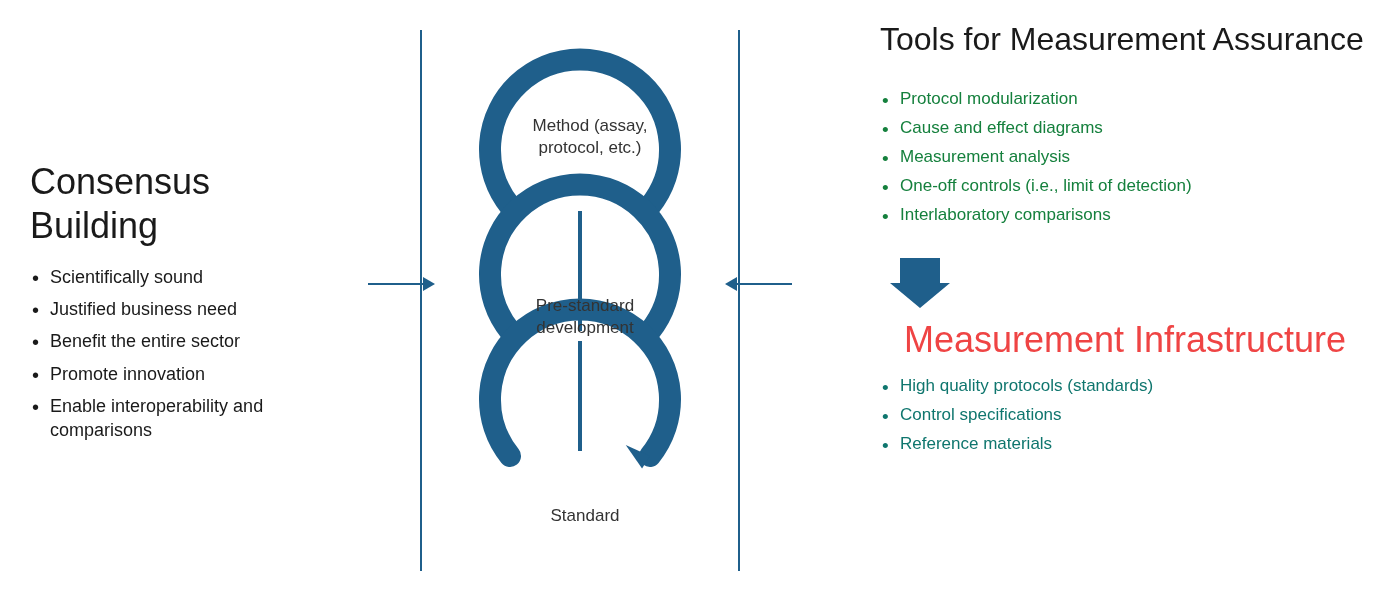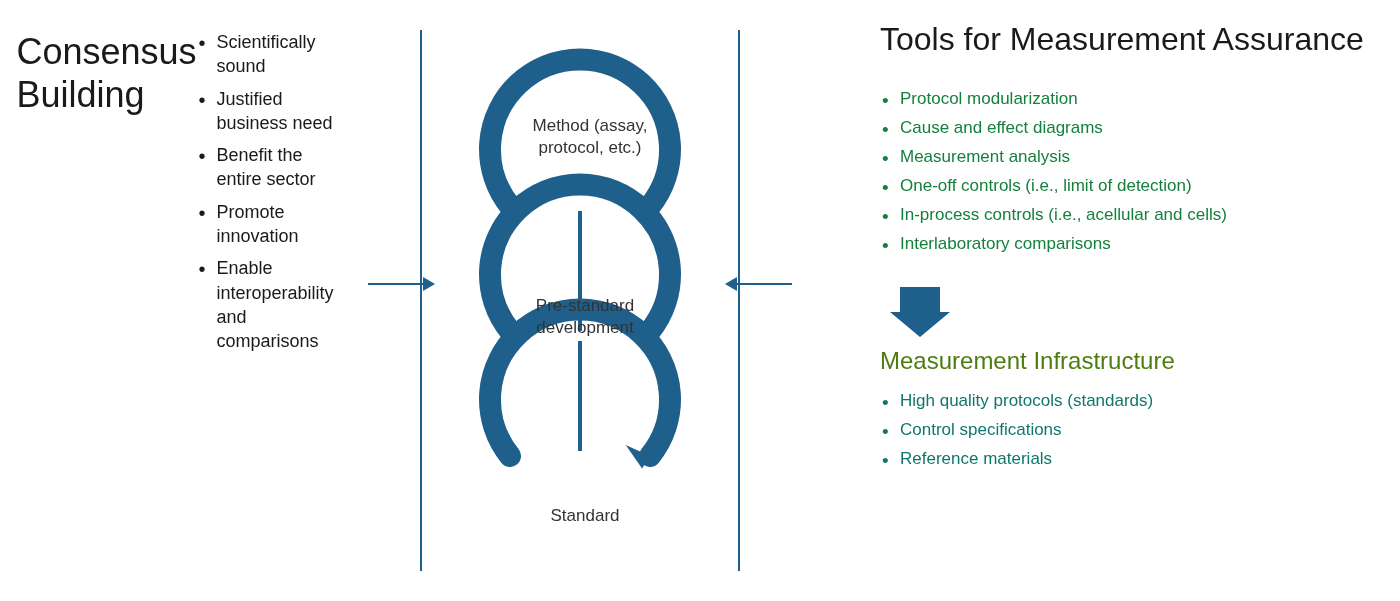--- a/index.html
+++ b/index.html
@@ -18,21 +18,21 @@
       position: relative;
       display: flex;
       align-items: stretch;
     }
 
     
     .left-section {
       width: 340px;
       padding: 30px 20px 20px 30px;
       display: flex;
-      flex-direction: row;
+      flex-direction: column;
       justify-content: center;
     }
 
     .consensus-title {
       font-size: 36px;
       font-weight: 400;
       color: #1a1a1a;
       margin-bottom: 18px;
       line-height: 1.2;
     }
@@ -138,25 +138,26 @@
     }
 
     .arrow-down-area {
       display: flex;
       justify-content: flex-start;
       margin-bottom: 10px;
       padding-left: 10px;
     }
 
     .infra-title {
-      font-size: 24px;
+      font-size: 36px;
       font-weight: 400;
-      color: #4d7c0f;
+      color: #ef4444;
       margin-bottom: 14px;
       line-height: 1.2;
+      text-align: center;
     }
 
     .infra-list {
       list-style: none;
     }
 
     .infra-list li {
       font-size: 17px;
       color: #0f766e;
       margin-bottom: 6px;
@@ -245,21 +246,20 @@
   </div>
 
   <div class="right-section">
     <h2 class="tools-title">Tools for Measurement Assurance</h2>
     <ul class="tools-list">
 
     <li>Protocol modularization</li>
         <li>Cause and effect diagrams</li>
         <li>Measurement analysis</li>
         <li>One-off controls (i.e., limit of detection)</li>
-        <li>In-process controls (i.e., acellular and cells)</li>
         <li>Interlaboratory comparisons</li>
       </ul>
 
     <div class="arrow-down-area">
       <svg width="60" height="55" viewBox="0 0 60 55" xmlns="http://www.w3.org/2000/svg">
         <polygon points="10,5 50,5 50,30 60,30 30,55 0,30 10,30" fill="#1f5f8b"></polygon>
       </svg>
     </div>
 
     <h2 class="infra-title">Measurement Infrastructure</h2>

